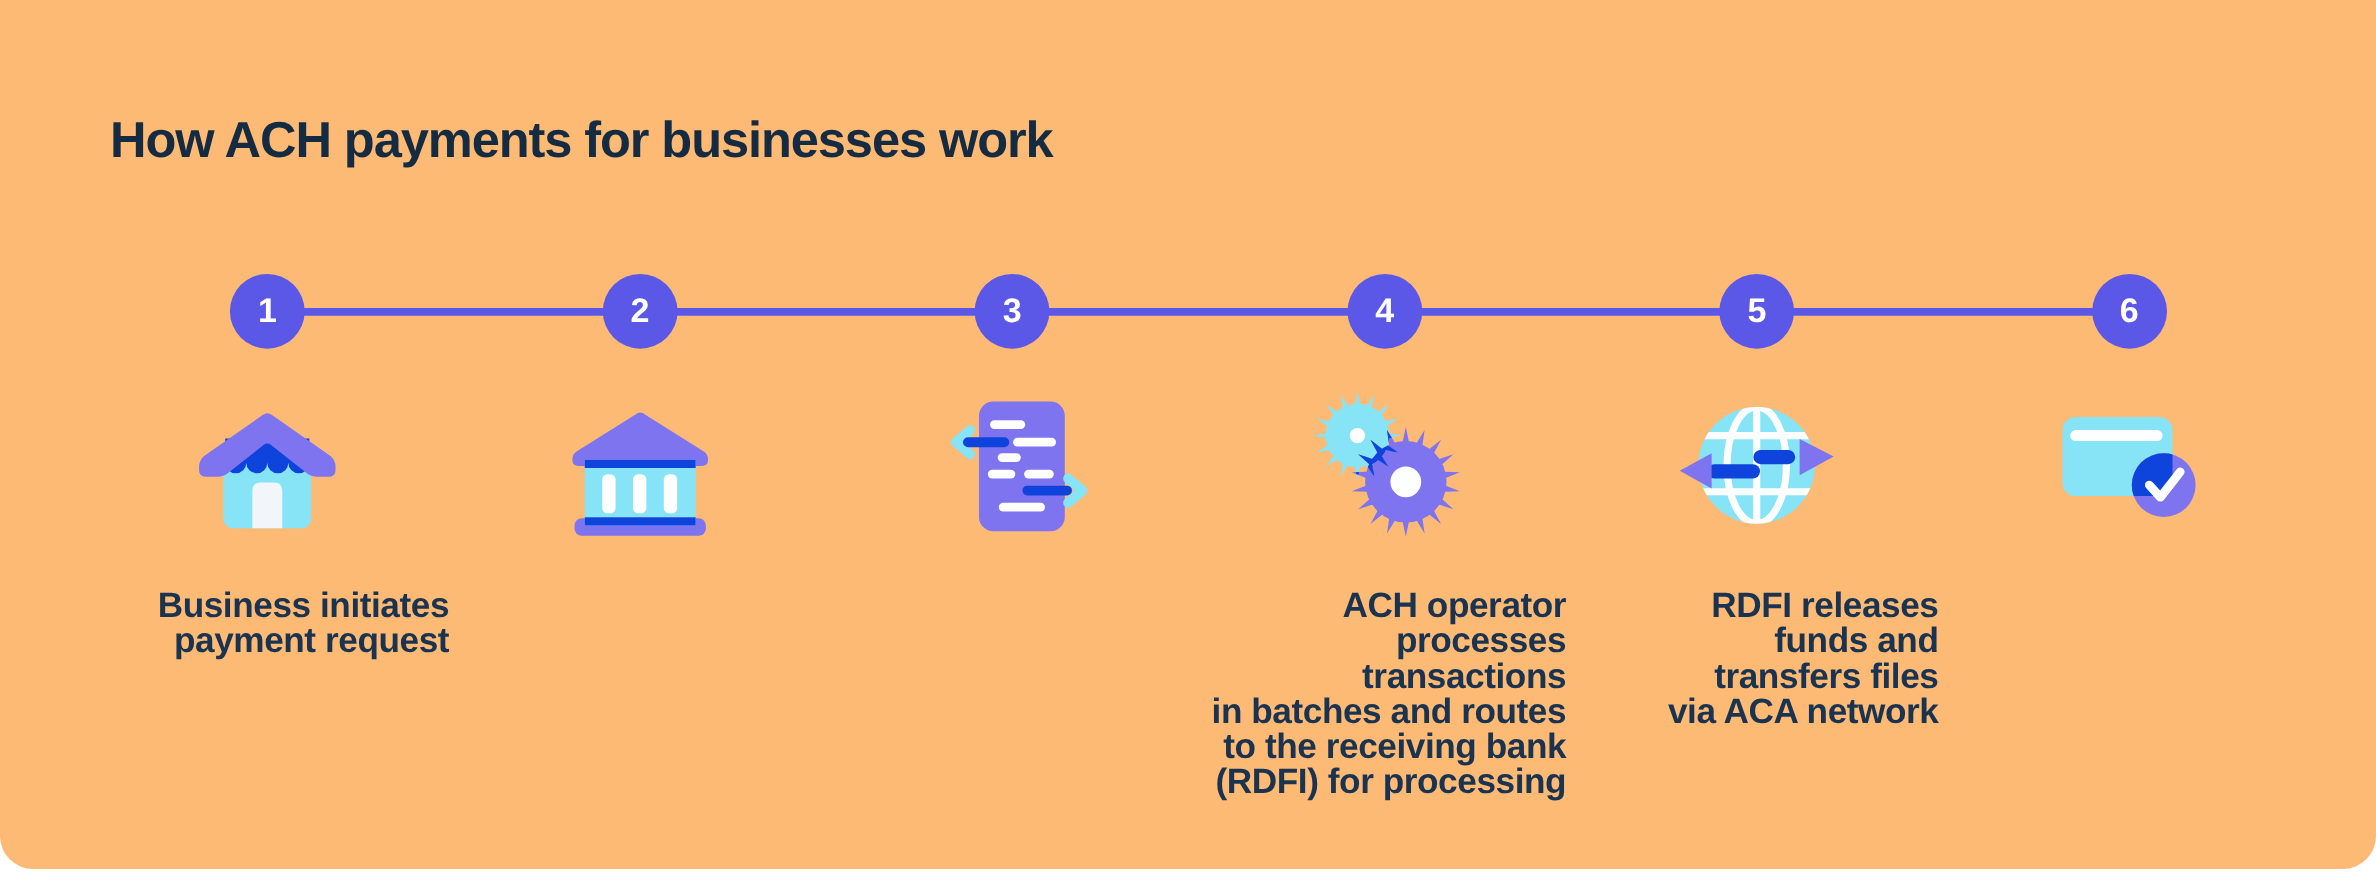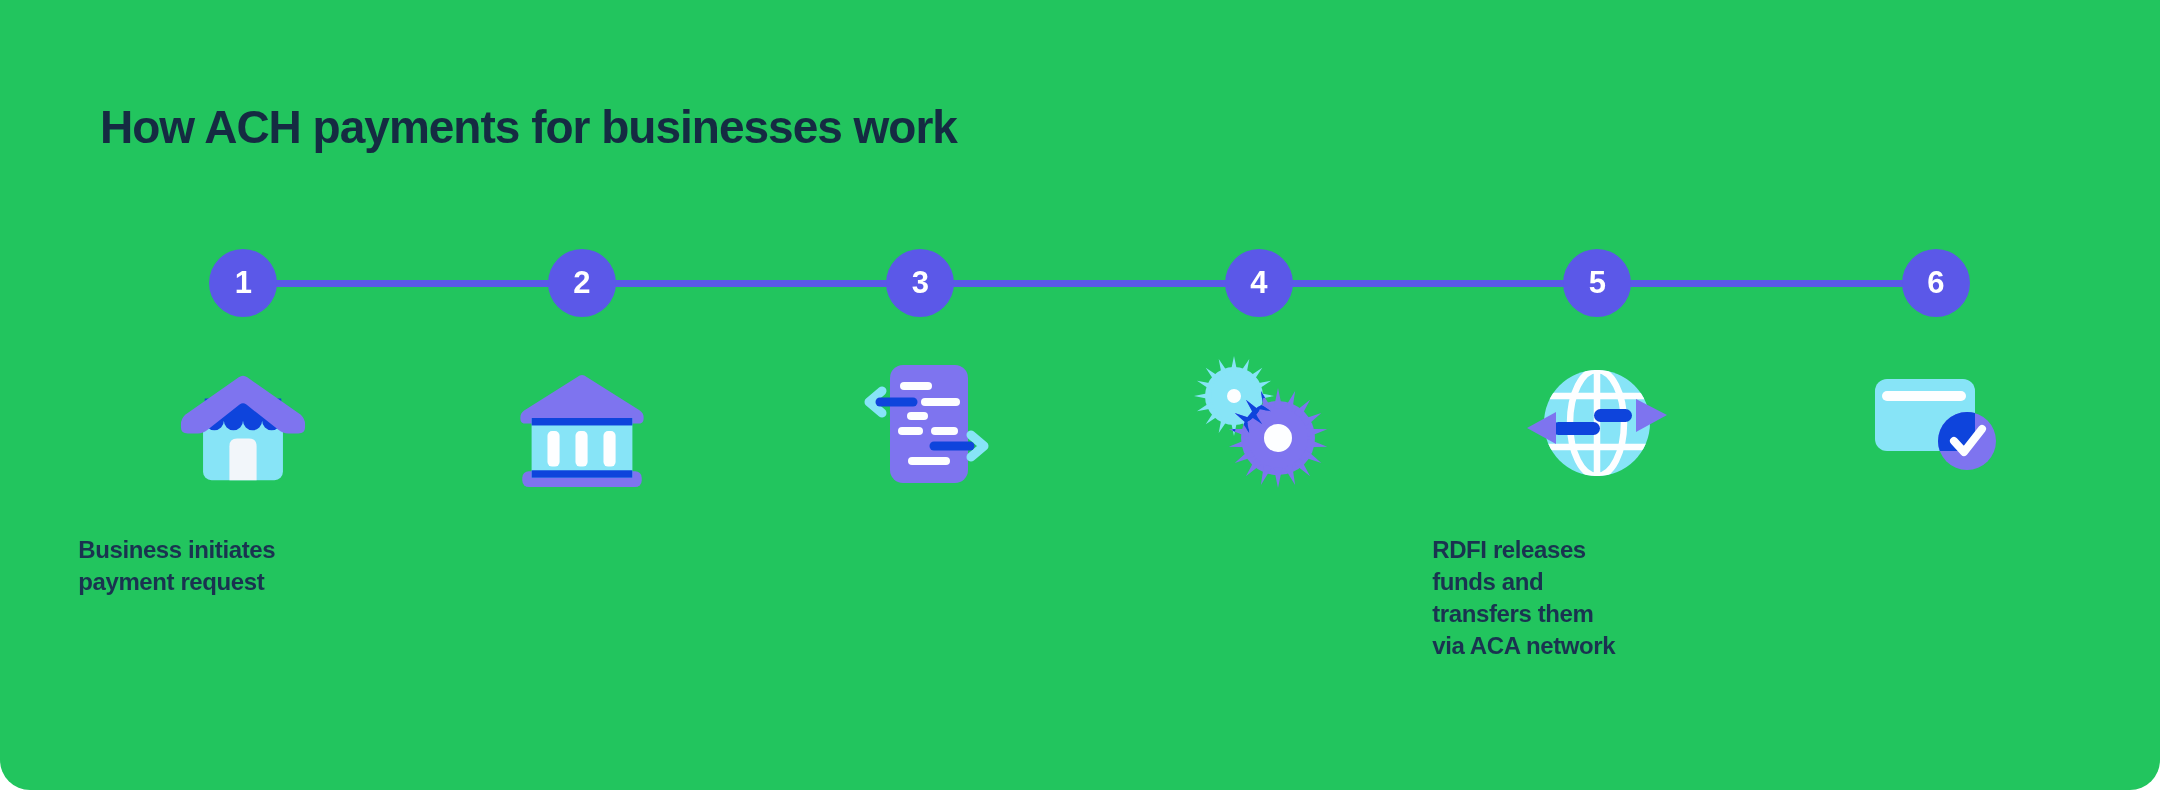--- a/index.html
+++ b/index.html
@@ -3,21 +3,21 @@
 <meta charset="utf-8">
 <style>
   html,body{margin:0;padding:0;}
   body{
     width:2160px;height:812px;background:#ffffff;
     font-family:"Liberation Sans", sans-serif;
     position:relative;overflow:hidden;
   }
   .panel{
     position:absolute;left:0;top:0;width:2160px;height:790px;
-    background:#22c55e;border-radius:0 0 30px 30px;
+    background:#fdba74;border-radius:0 0 30px 30px;
   }
   .title{
     position:absolute;left:100px;top:100px;margin:0;
     font-size:46px;font-weight:700;letter-spacing:-1px;
     color:#152B42;
   }
   .timeline{
     position:absolute;left:74px;top:249px;width:2031px;
     display:flex;
   }
@@ -32,22 +32,22 @@
   .badge{
     width:68px;height:68px;border-radius:50%;background:#5B58E8;
     display:flex;align-items:center;justify-content:center;
     color:#ffffff;font-size:31px;font-weight:700;
   }
   .iconbox{
     margin-top:35px;height:146px;width:100%;
     display:flex;align-items:center;justify-content:center;
   }
   .label{
-    margin-top:36px;width:330px;text-align:left;
-    font-size:24px;font-weight:700;line-height:32px;letter-spacing:-0.4px;
+    margin-top:36px;width:330px;text-align:right;
+    font-size:32px;font-weight:700;line-height:32px;letter-spacing:-0.4px;
     color:#1A3350;white-space:pre-line;
   }
   
   .c-cyan{fill:#87E4F7}
   .c-purple{fill:#7E74EF}
   .c-blue{fill:#0E44DC}
   .c-white{fill:#FDFEFF}
   .c-bg{fill:#F2F6FA}
   .s-cyan{stroke:#87E4F7;fill:none}
   .s-blue{stroke:#0E44DC;fill:none}
@@ -133,20 +133,25 @@
           <circle class="c-purple" cx="94" cy="88" r="37"></circle>
           <path class="c-purple" d="M89.8,58.3 L94.0,38.0 L98.2,58.3 Z M100.2,58.7 L111.1,41.0 L108.1,61.5 Z M109.9,62.6 L126.1,49.7 L116.3,67.9 Z M117.6,69.5 L137.3,63.0 L121.8,76.8 Z M122.5,78.7 L143.2,79.3 L124.0,87.0 Z M124.0,89.0 L143.2,96.7 L122.5,97.3 Z M121.8,99.2 L137.3,113.0 L117.6,106.5 Z M116.3,108.1 L126.1,126.3 L109.9,113.4 Z M108.1,114.5 L111.1,135.0 L100.2,117.3 Z M98.2,117.7 L94.0,138.0 L89.8,117.7 Z M87.8,117.3 L76.9,135.0 L79.9,114.5 Z M78.1,113.4 L61.9,126.3 L71.7,108.1 Z M70.4,106.5 L50.7,113.0 L66.2,99.2 Z M65.5,97.3 L44.8,96.7 L64.0,89.0 Z M64.0,87.0 L44.8,79.3 L65.5,78.7 Z M66.2,76.8 L50.7,63.0 L70.4,69.5 Z M71.7,67.9 L61.9,49.7 L78.1,62.6 Z M79.9,61.5 L76.9,41.0 L87.8,58.7 Z "></path>
           <g clip-path="url(#gcut)">
             <circle class="c-blue" cx="94" cy="88" r="37"></circle>
             <path class="c-blue" d="M89.8,58.3 L94.0,38.0 L98.2,58.3 Z M100.2,58.7 L111.1,41.0 L108.1,61.5 Z M109.9,62.6 L126.1,49.7 L116.3,67.9 Z M117.6,69.5 L137.3,63.0 L121.8,76.8 Z M122.5,78.7 L143.2,79.3 L124.0,87.0 Z M124.0,89.0 L143.2,96.7 L122.5,97.3 Z M121.8,99.2 L137.3,113.0 L117.6,106.5 Z M116.3,108.1 L126.1,126.3 L109.9,113.4 Z M108.1,114.5 L111.1,135.0 L100.2,117.3 Z M98.2,117.7 L94.0,138.0 L89.8,117.7 Z M87.8,117.3 L76.9,135.0 L79.9,114.5 Z M78.1,113.4 L61.9,126.3 L71.7,108.1 Z M70.4,106.5 L50.7,113.0 L66.2,99.2 Z M65.5,97.3 L44.8,96.7 L64.0,89.0 Z M64.0,87.0 L44.8,79.3 L65.5,78.7 Z M66.2,76.8 L50.7,63.0 L70.4,69.5 Z M71.7,67.9 L61.9,49.7 L78.1,62.6 Z M79.9,61.5 L76.9,41.0 L87.8,58.7 Z "></path>
           </g>
           <circle class="c-white" cx="50" cy="46" r="7"></circle>
           <circle class="c-white" cx="94" cy="88" r="14"></circle>
         </svg>
       </div>
+      <div class="label">ACH operator
+processes transactions
+in batches and routes
+to the receiving bank
+(RDFI) for processing</div>
     </div>
 
     <div class="col">
       <div class="badge">
         <span>5</span>
       </div>
       <div class="iconbox">
         <svg width="150" viewBox="0 0 150 140" xmlns="http://www.w3.org/2000/svg">
           <defs>
               <clipPath id="glclip">
@@ -161,21 +166,21 @@
             <ellipse cx="75" cy="68" rx="27" ry="53"></ellipse>
           </g>
           <rect class="c-blue" x="30" y="67" width="48" height="13" rx="6.5"></rect>
           <polygon class="c-purple" points="5,73 34,57 34,89"></polygon>
           <rect class="c-blue" x="72" y="54" width="38" height="13" rx="6.5"></rect>
           <polygon class="c-purple" points="145,60 114,44 114,77"></polygon>
         </svg>
       </div>
       <div class="label">RDFI releases
 funds and
-transfers them
+transfers files
 via ACA network</div>
     </div>
 
     <div class="col">
       <div class="badge">
         <span>6</span>
       </div>
       <div class="iconbox">
         <svg width="150" viewBox="0 0 150 120" xmlns="http://www.w3.org/2000/svg">
           <defs>

